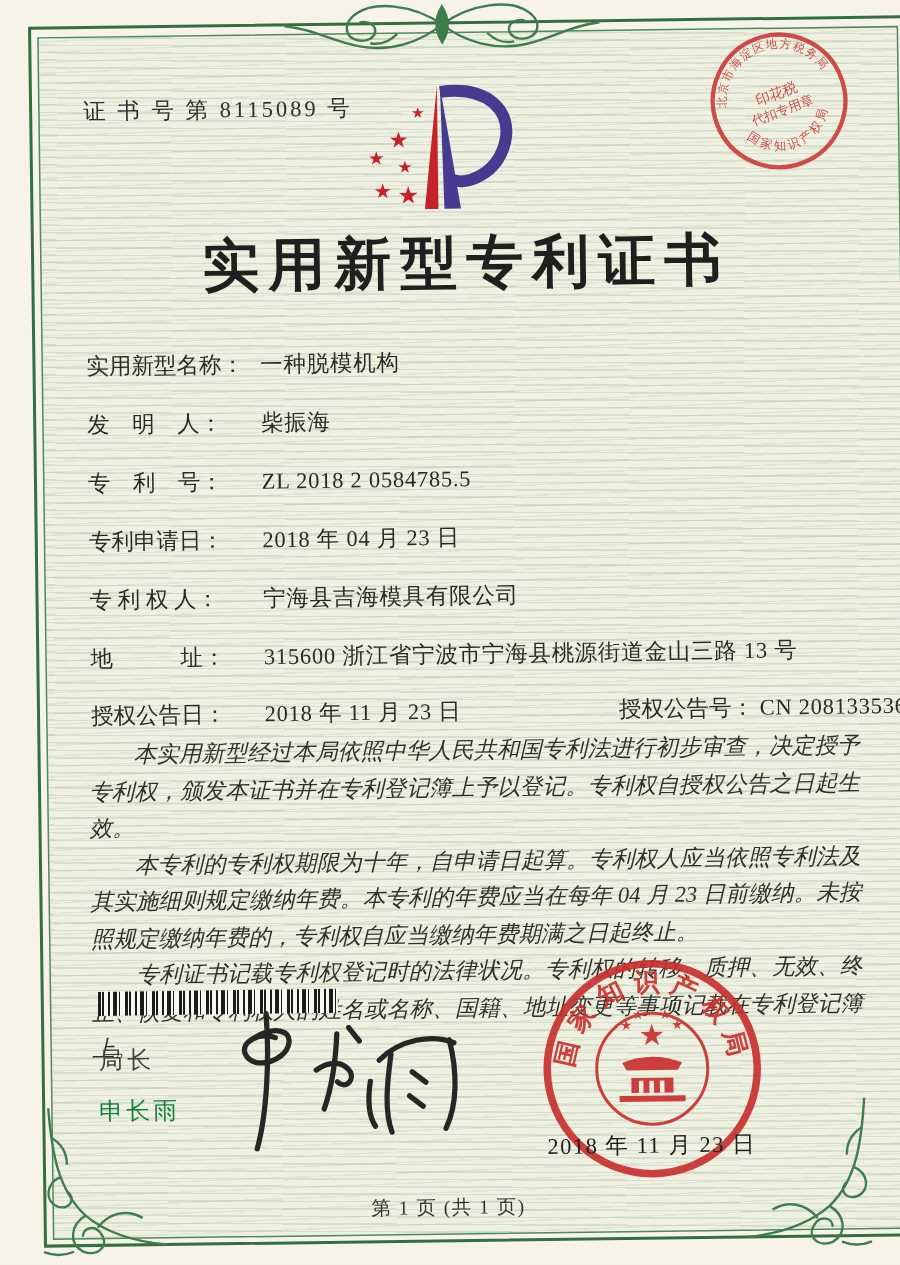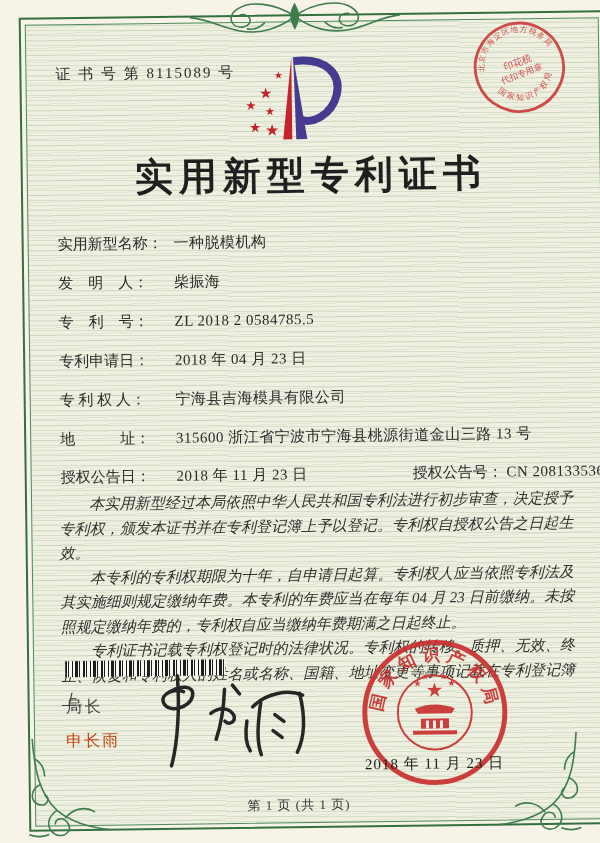--- a/index.html
+++ b/index.html
@@ -51,21 +51,21 @@
   }
   .paras p{margin:0;text-indent:2em;}
   .barcode{
     position:absolute;left:62px;top:658px;width:160px;height:16px;
     background:repeating-linear-gradient(90deg,
       #1c1c1c 0 2px,#f8f8f2 2px 3px,#1c1c1c 3px 4px,#f8f8f2 4px 7px,
       #1c1c1c 7px 8px,#f8f8f2 8px 10px,#1c1c1c 10px 13px,#f8f8f2 13px 14px,
       #1c1c1c 14px 15px,#f8f8f2 15px 18px);
   }
   .director-title{position:absolute;left:62px;top:694px;font-size:16px;color:#404040;letter-spacing:3px;}
-  .director-name{position:absolute;left:62px;top:728px;font-size:16px;color:#c2410c;letter-spacing:2px;}
+  .director-name{position:absolute;left:62px;top:728px;font-size:16px;color:#15803d;letter-spacing:2px;}
   .signature{position:absolute;left:133px;top:662px;}
   .seal{position:absolute;left:355px;top:638px;opacity:0.92;}
   .seal-date{
     position:absolute;left:342px;top:756px;width:176px;
     text-align:center;font-size:15px;color:#1d1d1d;letter-spacing:1px;
   }
   .footer{
     position:absolute;left:0;right:40px;top:796px;
     text-align:center;font-size:13px;color:#333;letter-spacing:1px;
   }

